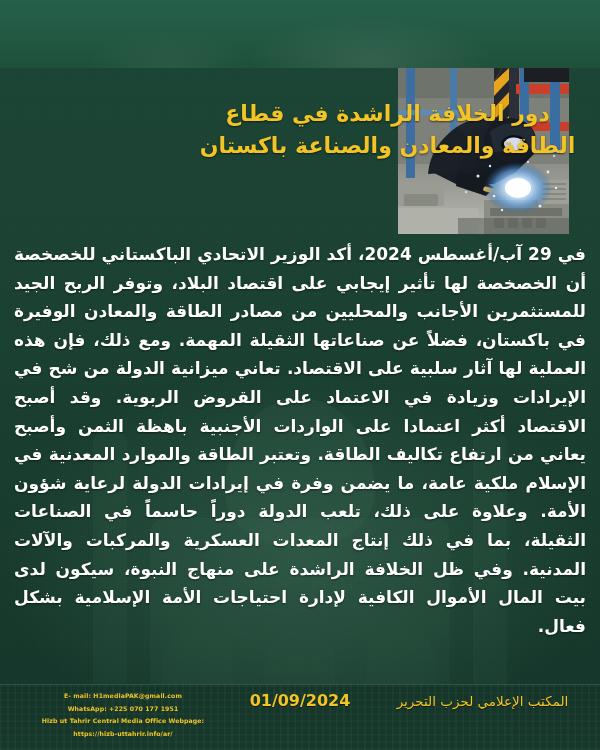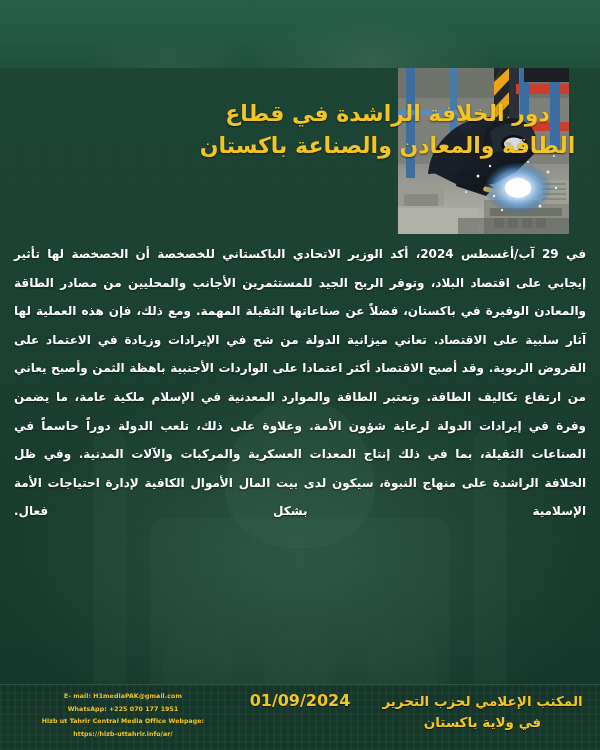--- a/index.html
+++ b/index.html
@@ -137,21 +137,21 @@
     direction: rtl;
   }
 
   
   .body-text {
     position: absolute;
     left: 14px;
     right: 14px;
     top: 240px;
     color: #ffffff;
-    font-size: 12px;
+    font-size: 17px;
     font-weight: bold;
     line-height: 28.6px;
     text-align: justify;
     text-align-last: justify;
     direction: rtl;
     text-shadow: 0 1px 2px rgba(0,0,0,.5);
   }
   .body-text p { margin: 0; }
 
   
@@ -181,21 +181,21 @@
     align-items: center;
   }
   .f-office {
     position: absolute;
     right: 10px;
     top: 6px;
     width: 215px;
     text-align: center;
     color: #f2c426;
     font-size: 13.5px;
-    font-weight: bold;
+    font-weight: normal;
     line-height: 1.55;
     direction: rtl;
     text-shadow: 0 1px 1px rgba(0,0,0,.6);
   }
   .f-date {
     position: absolute;
     left: 0; right: 0;
     top: 6px;
     margin: 0 auto;
     width: 140px;
@@ -345,21 +345,20 @@
 
   <div class="body-text">
     <p>في 29 آب/أغسطس 2024، أكد الوزير الاتحادي الباكستاني للخصخصة أن الخصخصة لها تأثير إيجابي على اقتصاد البلاد، وتوفر الربح الجيد للمستثمرين الأجانب والمحليين من مصادر الطاقة والمعادن الوفيرة في باكستان، فضلاً عن صناعاتها الثقيلة المهمة. ومع ذلك، فإن هذه العملية لها آثار سلبية على الاقتصاد. تعاني ميزانية الدولة من شح في الإيرادات وزيادة في الاعتماد على القروض الربوية. وقد أصبح الاقتصاد أكثر اعتمادا على الواردات الأجنبية باهظة الثمن وأصبح يعاني من ارتفاع تكاليف الطاقة. وتعتبر الطاقة والموارد المعدنية في الإسلام ملكية عامة، ما يضمن وفرة في إيرادات الدولة لرعاية شؤون الأمة. وعلاوة على ذلك، تلعب الدولة دوراً حاسماً في الصناعات الثقيلة، بما في ذلك إنتاج المعدات العسكرية والمركبات والآلات المدنية. وفي ظل الخلافة الراشدة على منهاج النبوة، سيكون لدى بيت المال الأموال الكافية لإدارة احتياجات الأمة الإسلامية بشكل فعال.</p>
   </div>
 
   <div class="footer">
     <div class="footer-inner">
 
       <div class="f-office">
         <div>المكتب الإعلامي لحزب التحرير</div>
-        <div>في ولاية باكستان</div>
       </div>
 
       <div class="f-date">01/09/2024</div>
 
       <div class="f-contact">
         <div>E- mail: H1mediaPAK@gmail.com</div>
         <div>WhatsApp: +225 070 177 1951</div>
         <div>Hizb ut Tahrir Central Media Office Webpage:</div>
         <div>https://hizb-uttahrir.info/ar/</div>
       </div>

